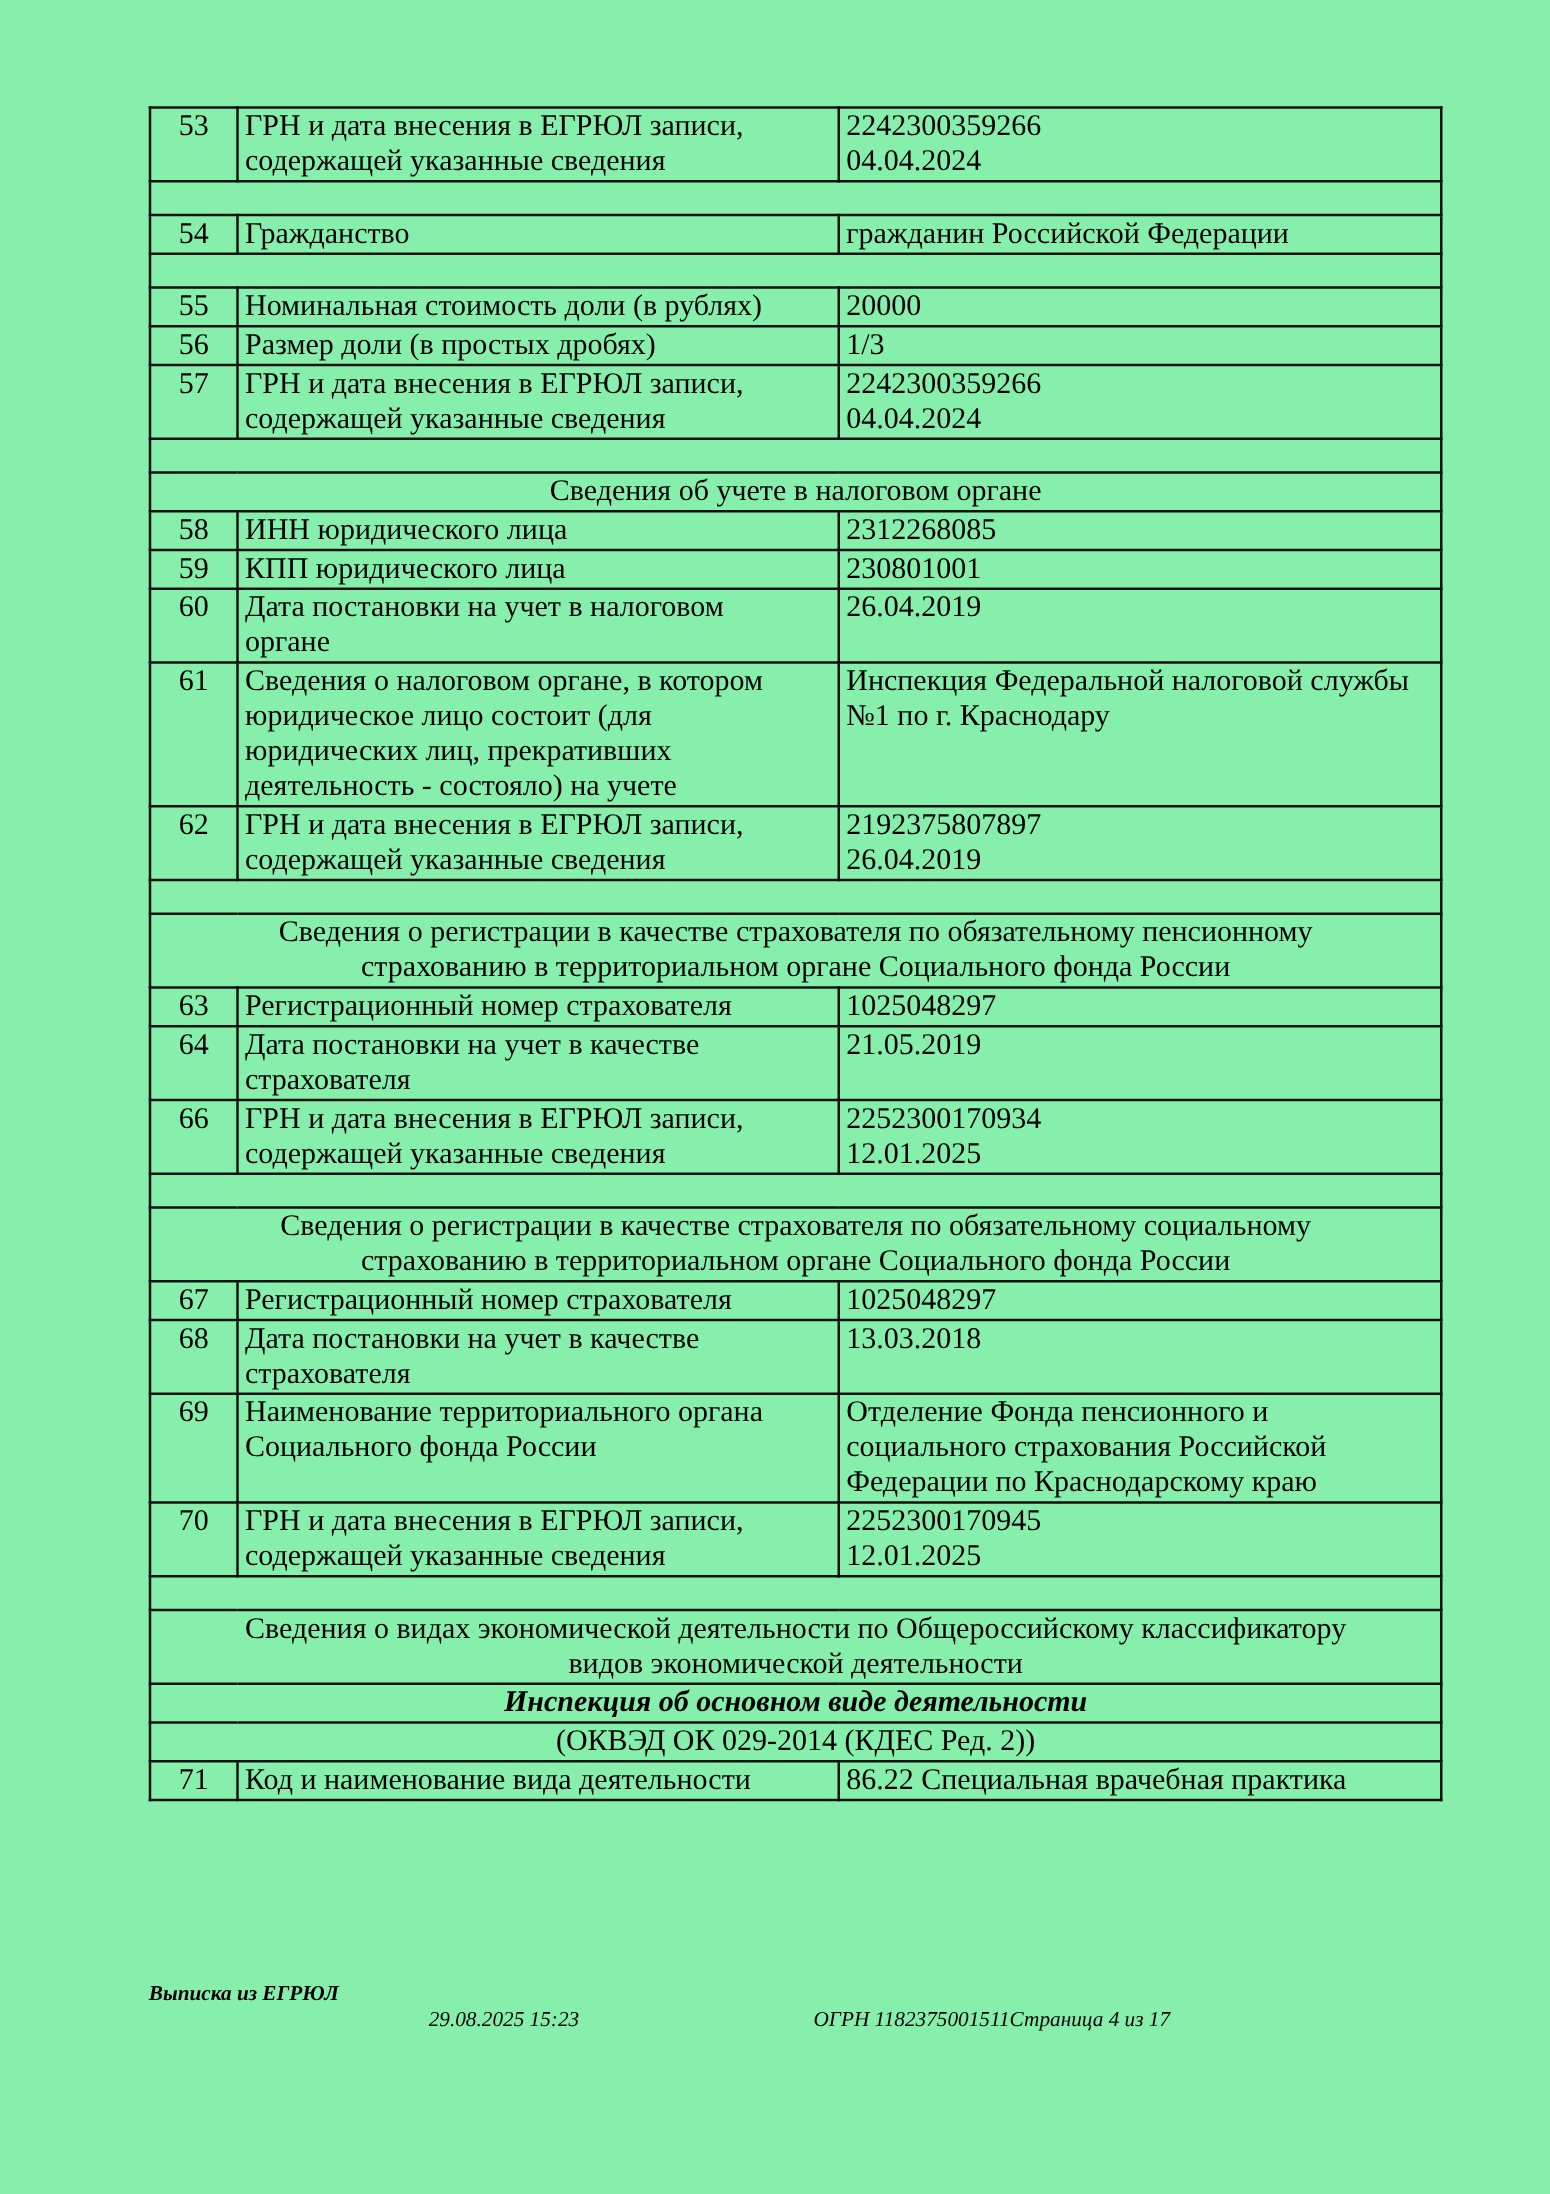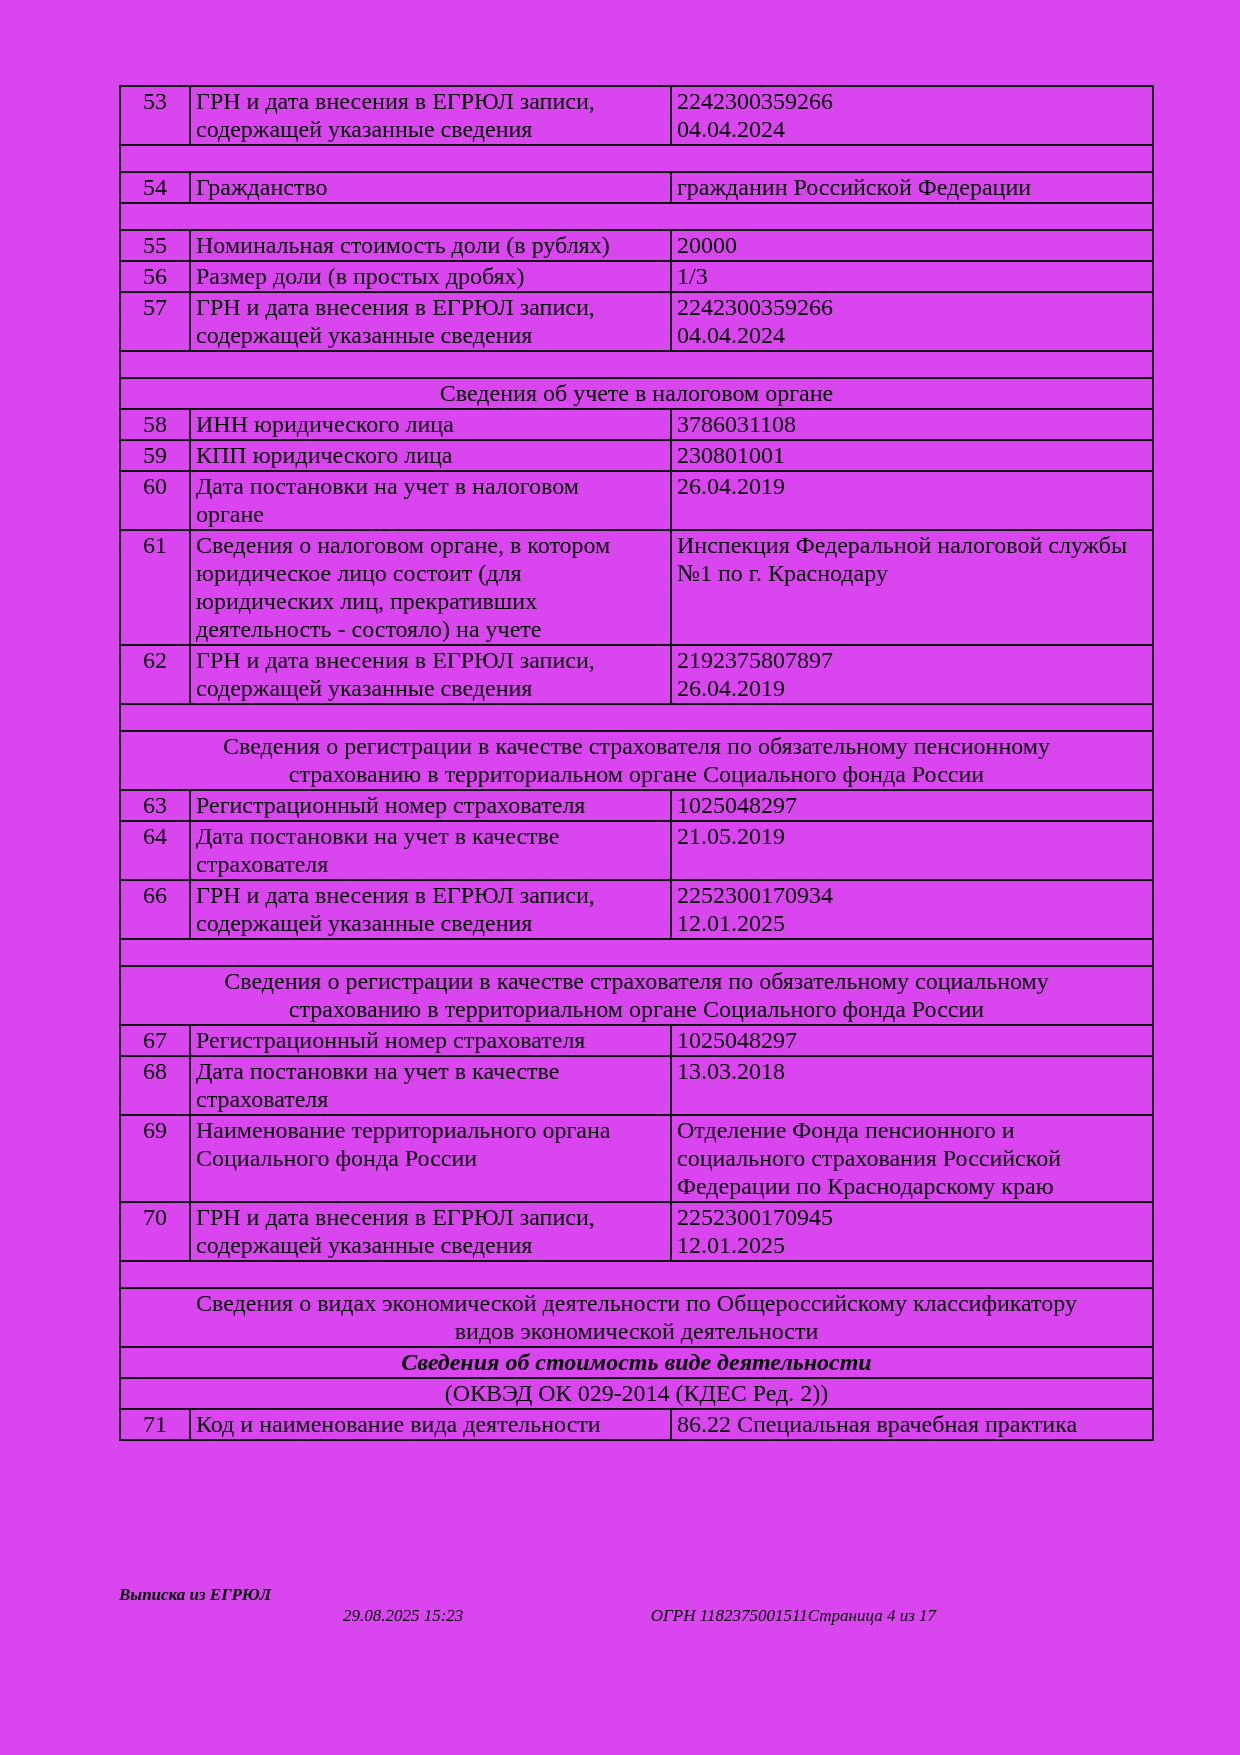--- a/index.html
+++ b/index.html
@@ -9,21 +9,21 @@
     width: 1240px;
     height: 1755px;
     position: relative;
     font-family: "Liberation Serif", "DejaVu Serif", serif;
     color: #000;
     overflow: hidden;
   }
   .page {
     position: absolute;
     inset: 0;
-    background: #d946ef;
+    background: #86efac;
   }
   table.egrul-table {
     position: absolute;
     left: 119px;
     top: 85px;
     width: 1033px;
     border-collapse: collapse;
     table-layout: fixed;
     font-size: 24px;
     line-height: 28px;
@@ -121,21 +121,21 @@
         </tr>
         <tr class="row-spacer">
           <td colspan="3"></td>
         </tr>
         <tr class="row-section">
           <td colspan="3">Сведения об учете в налоговом органе</td>
         </tr>
         <tr class="row-data">
           <td class="cell-num">58</td>
           <td class="cell-label">ИНН юридического лица</td>
-          <td class="cell-value">3786031108</td>
+          <td class="cell-value">2312268085</td>
         </tr>
         <tr class="row-data">
           <td class="cell-num">59</td>
           <td class="cell-label">КПП юридического лица</td>
           <td class="cell-value">230801001</td>
         </tr>
         <tr class="row-data">
           <td class="cell-num">60</td>
           <td class="cell-label">Дата постановки на учет в налоговом
 органе</td>
@@ -216,21 +216,21 @@
 12.01.2025</td>
         </tr>
         <tr class="row-spacer">
           <td colspan="3"></td>
         </tr>
         <tr class="row-section">
           <td colspan="3">Сведения о видах экономической деятельности по Общероссийскому классификатору
 видов экономической деятельности</td>
         </tr>
         <tr class="row-sub-bi">
-          <td colspan="3">Сведения об стоимость виде деятельности</td>
+          <td colspan="3">Инспекция об основном виде деятельности</td>
         </tr>
         <tr class="row-sub-i">
           <td colspan="3">(ОКВЭД ОК 029-2014 (КДЕС Ред. 2))</td>
         </tr>
         <tr class="row-data">
           <td class="cell-num">71</td>
           <td class="cell-label">Код и наименование вида деятельности</td>
           <td class="cell-value">86.22 Специальная врачебная практика</td>
         </tr>
       </tbody>

